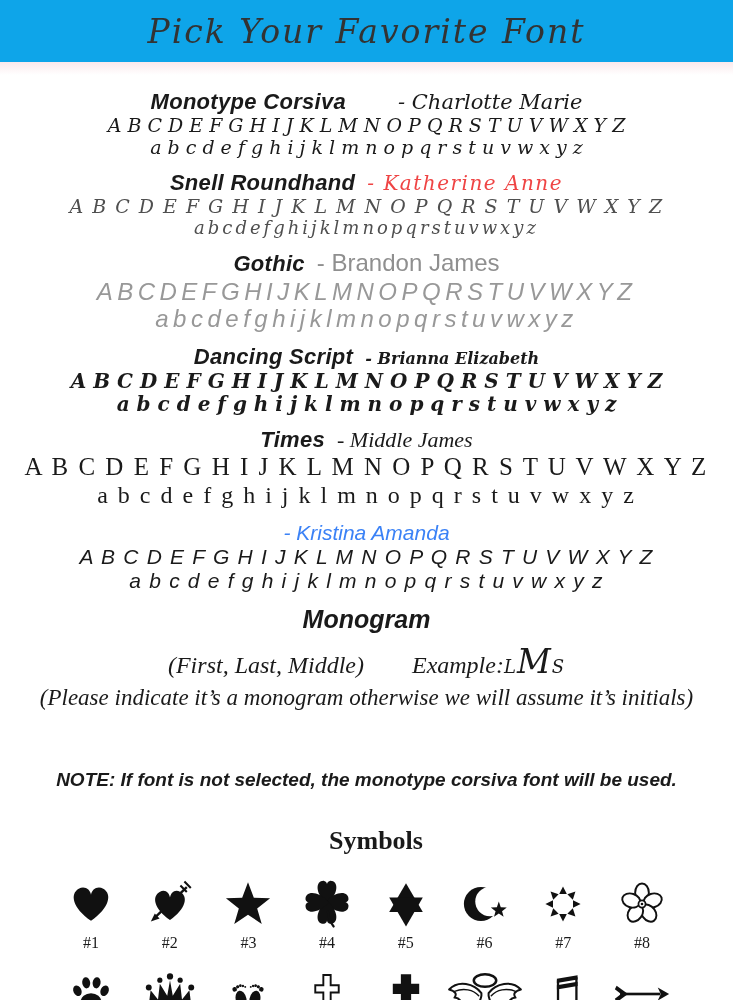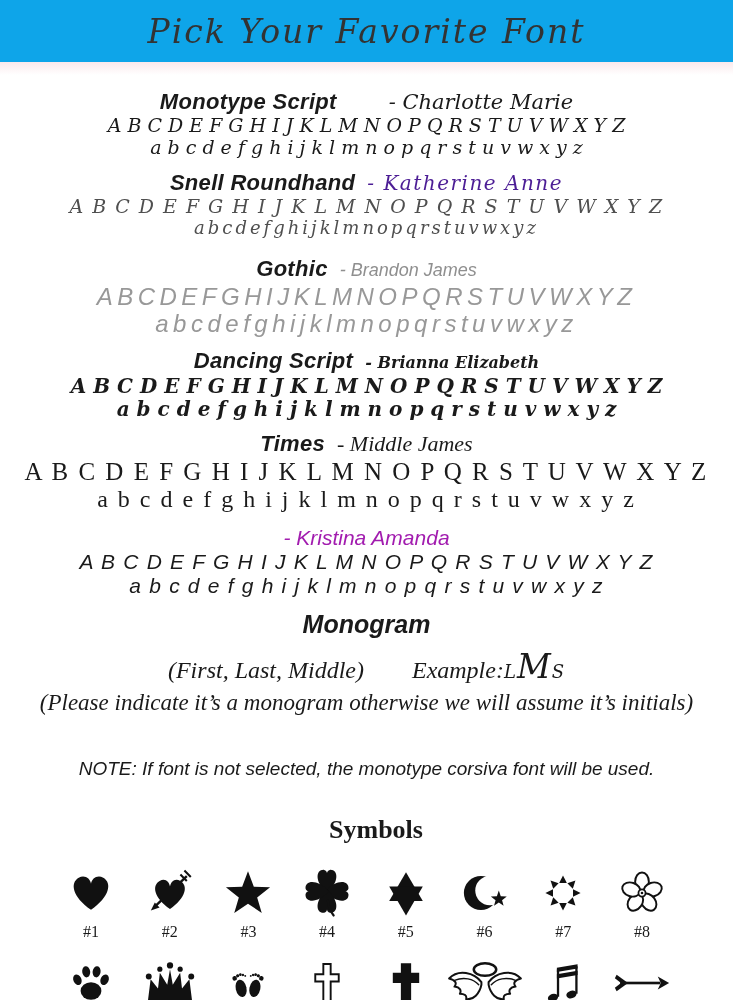--- a/index.html
+++ b/index.html
@@ -17,48 +17,48 @@
   .content { text-align:center; padding-top:14px; }
 
   .font-section { margin-bottom:11px; }
   .font-heading { display:flex; justify-content:center; align-items:baseline; gap:12px; line-height:1.2; }
   .font-name { font-style:italic; font-weight:bold; font-size:22px; letter-spacing:.3px; }
   .alpha { line-height:1.14; white-space:nowrap; }
 
   .ex-corsiva { font-family:"DejaVu Serif",serif; font-style:italic; font-size:21px;margin-left:40px; }
   .al-corsiva { font-family:"DejaVu Serif",serif; font-style:italic; font-size:19px; }
 
-  .ex-snell { font-family:"DejaVu Serif",serif; font-style:italic; font-size:20px; color:#4c1d95; letter-spacing:1.5px; }
+  .ex-snell { font-family:"DejaVu Serif",serif; font-style:italic; font-size:20px; color:#ef4444; letter-spacing:1.5px; }
   .al-snell-u { font-family:"DejaVu Serif",serif; font-style:italic; font-size:19px; color:#4f4f4f; letter-spacing:1.5px; }
   .al-snell-l { font-family:"DejaVu Serif",serif; font-style:italic; font-size:18px; color:#4f4f4f; letter-spacing:3px; }
 
-  .ex-gothic { font-family:"Liberation Sans",sans-serif; font-style:italic; font-size:18px; color:#8f8f8f;margin-top:11px; }
+  .ex-gothic { font-family:"Liberation Sans",sans-serif; font-size:24px; color:#8f8f8f; }
   .al-gothic { font-family:"Liberation Sans",sans-serif; font-style:italic; font-size:24px; color:#989898; letter-spacing:4.5px; }
 
   .ex-dancing { font-family:"DejaVu Serif",serif; font-style:italic; font-weight:bold; font-size:16px; }
   .al-dancing { font-family:"DejaVu Serif",serif; font-style:italic; font-weight:bold; font-size:20px; }
 
   .ex-times { font-family:"Liberation Serif",serif; font-style:italic; font-size:22px; }
   .al-times-u { font-family:"Liberation Serif",serif; font-size:25px; letter-spacing:2px; }
   .al-times-l { font-family:"Liberation Serif",serif; font-size:24px; letter-spacing:2px; }
 
-  .ex-alexis { font-family:"Liberation Sans",sans-serif; font-style:italic; font-size:21px; color:#a21caf; }
+  .ex-alexis { font-family:"Liberation Sans",sans-serif; font-style:italic; font-size:21px; color:#3b82f6; }
   .al-alexis { font-family:"Liberation Sans",sans-serif; font-style:italic; font-size:21px; letter-spacing:1.2px; }
 
   .monogram { margin-top:6px; }
   .monogram-title { font-style:italic; font-weight:bold; font-size:25px; line-height:1.2; }
   .mono-line { display:flex; justify-content:center; align-items:baseline; gap:48px;
                font-family:"Liberation Serif",serif; font-style:italic; font-size:24px; margin-top:8px; }
   .mono-example { display:inline-flex; align-items:baseline; gap:0; }
   .mono-letters { font-family:"DejaVu Serif",serif; font-style:italic; letter-spacing:1px; }
   .ml,.mr { font-size:18px; }
   .mm { font-size:33px; }
   .mono-note { font-family:"Liberation Serif",serif; font-style:italic; font-size:23px; margin-top:4px; white-space:nowrap; }
 
-  .note { font-style:italic; font-size:19px; margin-top:42px; }
+  .note { font-style:italic; font-size:19px; margin-top:58px;font-weight:bold; }
 
   .symbols-title { font-family:"Liberation Serif",serif; font-weight:bold; font-size:26px; margin-top:36px; line-height:1.1;padding-left:19px; }
   .sym-row { display:flex; justify-content:space-between; padding:0 54px; margin-top:15px; }
   .sym-cell { width:74px; display:flex; flex-direction:column; align-items:center; }
   .sym-icon { height:54px; display:flex; align-items:center; justify-content:center; }
   .sym-icon svg { fill:#111; }
   .sym-label { font-family:"Liberation Serif",serif; font-size:16px; margin-top:3px; }
 </style>
 </head>
 <body>
@@ -67,21 +67,21 @@
 
   <header class="banner">
     <h1 class="banner-title">Pick Your Favorite Font</h1>
   </header>
   <div class="banner-fade"></div>
 
   <main class="content">
 
     <section class="font-section">
       <div class="font-heading">
-        <span class="font-name">Monotype Script</span>
+        <span class="font-name">Monotype Corsiva</span>
         <span class="ex-corsiva">- Charlotte Marie</span>
       </div>
       <div class="alpha al-corsiva">A B C D E F G H I J K L M N O P Q R S T U V W X Y Z</div>
       <div class="alpha al-corsiva">a b c d e f g h i j k l m n o p q r s t u v w x y z</div>
     </section>
 
     <section class="font-section">
       <div class="font-heading">
         <span class="font-name">Snell Roundhand</span>
         <span class="ex-snell">- Katherine Anne</span>

